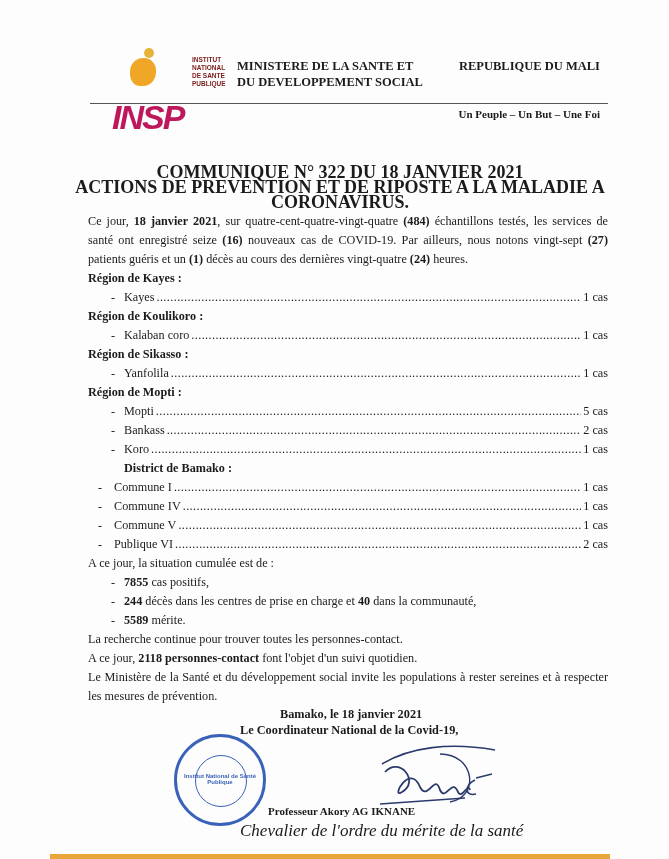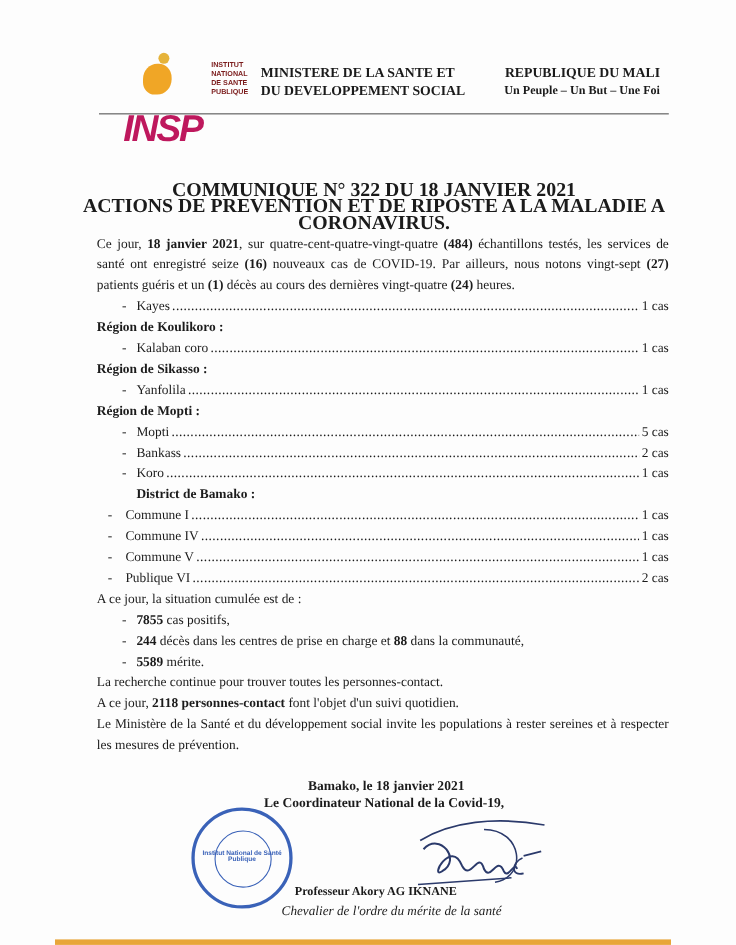--- a/index.html
+++ b/index.html
@@ -8,21 +8,21 @@
   .abs { position:absolute; }
   
   .logo { left:100px; top:52px; width:88px; height:42px; }
   .logo-inp { font-family:"Liberation Sans", sans-serif; font-weight:bold; font-size:34px; color:#be185d; letter-spacing:-2px; position:absolute; left:12px; top:2px; font-style:italic;margin-top:44px; }
   .logo-blob { position:absolute; left:30px; top:6px; width:26px; height:28px; border-radius:50% 45% 50% 40%; background:#f0a626; }
   .logo-blob2 { position:absolute; left:44px; top:-4px; width:10px; height:10px; border-radius:50%; background:#e6b33a; }
   .logo-text { position:absolute; left:92px; top:4px; font-family:"Liberation Sans", sans-serif; font-weight:bold; font-size:6.5px; line-height:8px; color:#7a1a1a; }
   .ministry { left:237px; top:58px; font-weight:bold; font-size:12.5px; line-height:16px; }
   .republic { left:450px; top:58px; text-align:right; font-size:12.5px; line-height:16px; width:150px; }
   .republic .r1 { font-weight:bold; }
-  .republic .r2 { font-size:11px; font-weight:bold; }
+  .republic .r2 { font-size:11px; font-weight:bold;margin-top:32px; }
   .hr { left:90px; top:103px; width:518px; height:1px; background:#555; }
   
   .title { left:60px; width:560px; top:165px; text-align:center; font-weight:bold; font-size:18px; line-height:15px; }
   
   .body { left:88px; width:520px; font-size:12.2px; line-height:19px; }
   .p { text-align:justify; }
   .region { font-weight:bold; }
   .row { display:flex; align-items:baseline; white-space:nowrap; }
   .dash { width:22px; text-align:center; margin-left:14px; }
   .dash-b { width:16px; text-align:left; margin-left:10px; }
@@ -31,21 +31,21 @@
   .dots::after { content:"............................................................................................................................................................................................................................"; letter-spacing:0.4px; }
   .cases { padding-left:2px; }
   .district { font-weight:bold; margin-left:36px; }
   .bul { display:flex; }
   .bul .dash { margin-left:14px; }
   b { font-weight:bold; }
   
   .sig-place { left:280px; top:707px; font-weight:bold; font-size:12.3px; }
   .sig-title { left:240px; top:723px; font-weight:bold; font-size:12.3px; }
   .sig-name { left:268px; top:805px; font-weight:bold; font-size:11px; }
-  .sig-sub { left:256px; top:821px; font-style:italic; font-size:12px; }
+  .sig-sub { left:240px; top:821px; font-style:italic; font-size:17px; }
   .stamp { left:174px; top:734px; width:92px; height:92px; border-radius:50%; border:3px solid #3a62b8; box-sizing:border-box; }
   .stamp-in { position:absolute; left:18px; top:18px; width:50px; height:50px; border-radius:50%; border:1.5px solid #3a62b8; }
   .stamp-txt { position:absolute; left:0; top:36px; width:86px; text-align:center; font-size:6px; color:#3a62b8; font-weight:bold; font-family:"Liberation Sans", sans-serif; }
   .signature { left:380px; top:742px; }
   .bottom-bar { left:50px; top:854px; width:560px; height:5px; background:#e8a63a; }
 </style>
 </head>
 <body>
 
 <div class="abs logo">
@@ -70,20 +70,21 @@
 <div class="abs hr"></div>
 
 <div class="abs title">
   <div>COMMUNIQUE N° 322 DU 18 JANVIER 2021</div>
   <div>ACTIONS DE PREVENTION ET DE RIPOSTE A LA MALADIE A CORONAVIRUS.</div>
 </div>
 
 <div class="abs body" style="top:212px;">
   <div class="p"><span>Ce jour, </span><b>18 janvier 2021</b><span>, sur quatre-cent-quatre-vingt-quatre </span><b>(484)</b><span> échantillons testés, les services de santé ont enregistré seize </span><b>(16)</b><span> nouveaux cas de COVID-19. Par ailleurs, nous notons vingt-sept </span><b>(27)</b><span> patients guéris et un </span><b>(1)</b><span> décès au cours des dernières vingt-quatre </span><b>(24)</b><span> heures.</span></div>
 
+  <div class="region">Région de Kayes :</div>
   <div class="row">
       <span class="dash">-</span>
       <span class="place">Kayes</span>
       <span class="dots"></span>
       <span class="cases">1 cas</span>
     </div>
 
   <div class="region">Région de Koulikoro :</div>
   <div class="row">
       <span class="dash">-</span>
@@ -146,21 +147,21 @@
       <span class="cases">2 cas</span>
     </div>
 
   <div>A ce jour, la situation cumulée est de :</div>
   <div class="bul">
       <span class="dash">-</span>
       <span><b>7855</b><span> cas positifs,</span></span>
     </div>
   <div class="bul">
       <span class="dash">-</span>
-      <span><b>244</b><span> décès dans les centres de prise en charge et </span><b>88</b><span> dans la communauté,</span></span>
+      <span><b>244</b><span> décès dans les centres de prise en charge et </span><b>40</b><span> dans la communauté,</span></span>
     </div>
   <div class="bul">
       <span class="dash">-</span>
       <span><b>5589</b><span> mérite.</span></span>
     </div>
 
   <div>La recherche continue pour trouver toutes les personnes-contact.</div>
   <div><span>A ce jour, </span><b>2118 personnes-contact</b><span> font l'objet d'un suivi quotidien.</span></div>
   <div class="p">Le Ministère de la Santé et du développement social invite les populations à rester sereines et à respecter les mesures de prévention.</div>
 </div>

